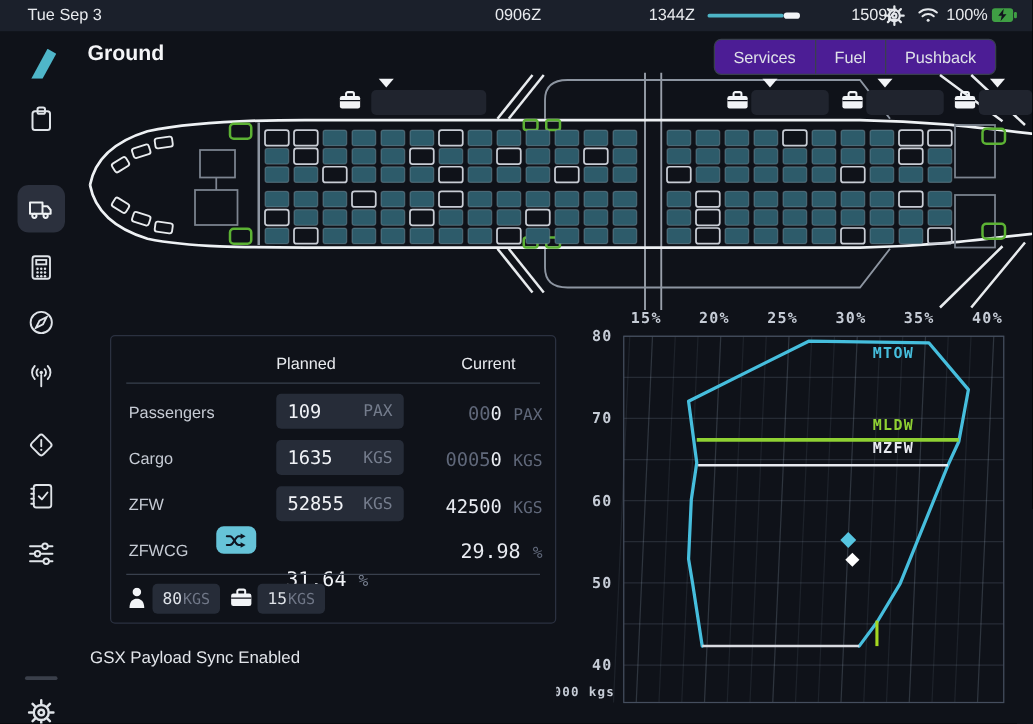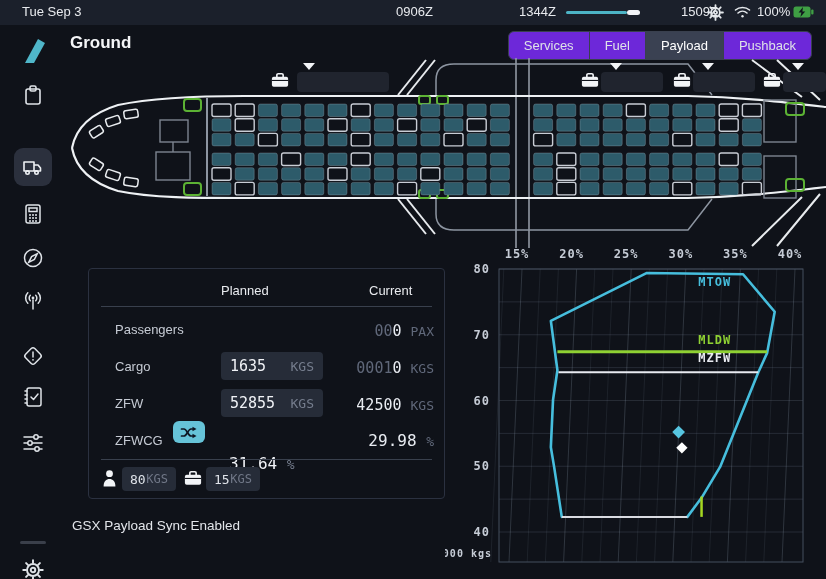--- a/index.html
+++ b/index.html
@@ -18,35 +18,35 @@
   .tb-fill{position:absolute;left:0;top:1px;height:3px;width:61px;background:#4db4c6;border-radius:2px;}
   .tb-thumb{position:absolute;left:61px;top:0;height:5px;width:13px;background:#f2f4f7;border-radius:3px;}
   .tb-icon{position:absolute;top:4px;}
   
   .sidebar{position:absolute;left:0;top:25px;width:56px;height:554px;}
   .side-ic{position:absolute;left:21px;width:24px;height:24px;}
   .side-tile{position:absolute;left:14px;top:123px;width:38px;height:38px;background:#2b303d;border-radius:9px;}
   .side-div{position:absolute;left:20px;top:516px;width:26px;height:3px;background:#3a3f4a;border-radius:2px;}
   
   .page-title{position:absolute;left:70px;top:33px;font-size:17px;font-weight:bold;color:#f4f5f7;}
-  .tabs{position:absolute;right:14px;top:31px;display:flex;height:27px;border:1px solid #39404e;
-        border-radius:6px;overflow:hidden;background:#6d28d9;}
+  .tabs{position:absolute;right:29px;top:31px;display:flex;height:27px;border:1px solid #39404e;
+        border-radius:6px;overflow:hidden;background:#4c1d95;}
   .tab{padding:0 15px;line-height:27px;font-size:13px;color:#dfe2e8;border-left:1px solid #39404e;cursor:default;}
   .tab:first-child{border-left:none;}
   .tab.active{background:#3a4152;color:#ffffff;}
   
   .hold-box{position:absolute;top:72px;height:20px;background:#20242e;border-radius:4px;}
   .hold-caret{position:absolute;top:63px;width:0;height:0;border-left:6px solid transparent;
               border-right:6px solid transparent;border-top:7px solid #f2f4f7;}
   .hold-bc{position:absolute;top:72px;}
   
   .panel{position:absolute;left:88px;top:268px;width:355px;height:229px;border:1px solid #2b3140;border-radius:4px;}
   .p-head{position:absolute;top:14px;font-size:13px;color:#e9ebef;}
   .p-div{position:absolute;left:12px;right:12px;height:1px;background:#39404d;}
-  .p-label{position:absolute;left:14px;font-size:13px;color:#c6cbd4;margin-left:12px;}
+  .p-label{position:absolute;left:14px;font-size:13px;color:#c6cbd4;}
   .p-input{position:absolute;left:132px;width:102px;height:28px;background:#262c38;border-radius:4px;
            display:flex;align-items:center;justify-content:space-between;padding:0 9px;box-sizing:border-box;}
   .p-val{font-size:15px;color:#f0f2f6;}
   .p-unit{font-size:13px;color:#757d8d;}
   .p-cur{position:absolute;right:10px;font-size:15px;text-align:left;}
   .p-pad{color:#60687a;}
   .p-sig{color:#e9ecf2;}
   .p-cunit{color:#60687a;font-size:13px;}
   .cg-btn{position:absolute;left:84px;top:152px;width:32px;height:22px;background:#66c3d8;border-radius:6px;
           display:flex;align-items:center;justify-content:center;}
@@ -178,21 +178,20 @@
           <circle cx="8" cy="8" r="1.5"></circle>
         <path d="M12.8,8h1.7 M11.4,11.4l1.2,1.2 M8,12.8v1.7 M4.6,11.4l-1.2,1.2 M3.2,8H1.5 M4.6,4.6L3.4,3.4 M8,3.2V1.5 M11.4,4.6l1.2-1.2"></path>
       </svg>
     </div>
   </div>
 
   <div class="page-title">Ground</div>
   <div class="tabs">
     <div class="tab">Services</div>
     <div class="tab">Fuel</div>
-    <div class="tab active">Payload</div>
     <div class="tab">Pushback</div>
   </div>
 
   <svg id="aircraft-svg" viewBox="56 58 770 190" width="770" height="190" style="position:absolute;left:56px;top:58px;">
 
     <line x1="516" y1="58" x2="516" y2="248" stroke="#9aa0ab" stroke-width="1.5"></line>
     <line x1="529" y1="58" x2="529" y2="248" stroke="#9aa0ab" stroke-width="1.5"></line>
 
     <path d="M398,95 L426,60" stroke="#e8ebee" stroke-width="2" fill="none"></path>
     <path d="M407,95 L435,60" stroke="#e8ebee" stroke-width="2" fill="none"></path>
@@ -417,31 +416,35 @@
   </div>
   <div class="hold-caret" style="left:792px;"></div>
   <div class="hold-box" style="left:783px;width:43px;"></div>
 
   <div class="panel">
     <div class="p-head" style="left:132px;">Planned</div>
     <div class="p-head" style="left:280px;">Current</div>
     <div class="p-div" style="top:37px;"></div>
 
     <div class="p-label" style="top:53px;">Passengers</div>
+    <div class="p-input mono" style="top:46px;">
+      <span class="p-val">109</span>
+      <span class="p-unit">PAX</span>
+    </div>
     <div class="p-cur mono" style="top:53px;">
       <span class="p-pad">00</span><span class="p-sig">0</span> <span class="p-cunit">PAX</span>
     </div>
 
     <div class="p-label" style="top:90px;">Cargo</div>
     <div class="p-input mono" style="top:83px;">
       <span class="p-val">1635</span>
       <span class="p-unit">KGS</span>
     </div>
     <div class="p-cur mono" style="top:90px;">
-      <span class="p-pad">0001</span><span class="p-sig">0</span> <span class="p-cunit">KGS</span>
+      <span class="p-pad">0005</span><span class="p-sig">0</span> <span class="p-cunit">KGS</span>
     </div>
 
     <div class="p-label" style="top:127px;">ZFW</div>
     <div class="p-input mono" style="top:120px;align-items:center;">
       <span class="p-val">52855</span>
       <span class="p-unit">KGS</span>
     </div>
     <div class="p-cur mono" style="top:127px;">
       <span class="p-pad"></span><span class="p-sig">42500</span> <span class="p-cunit">KGS</span>
     </div>

